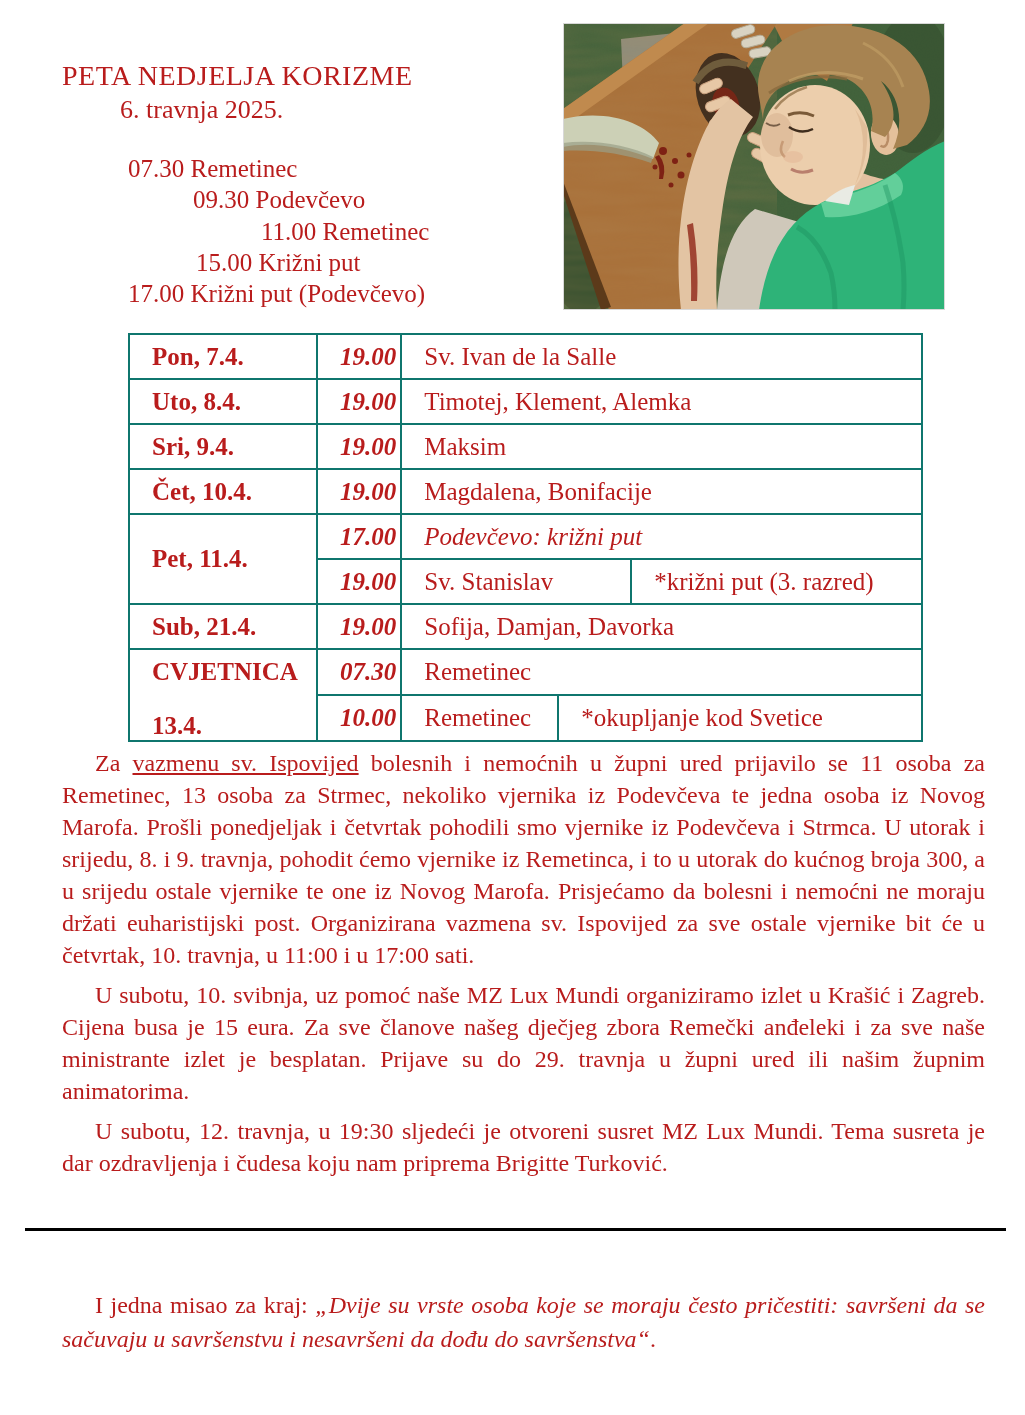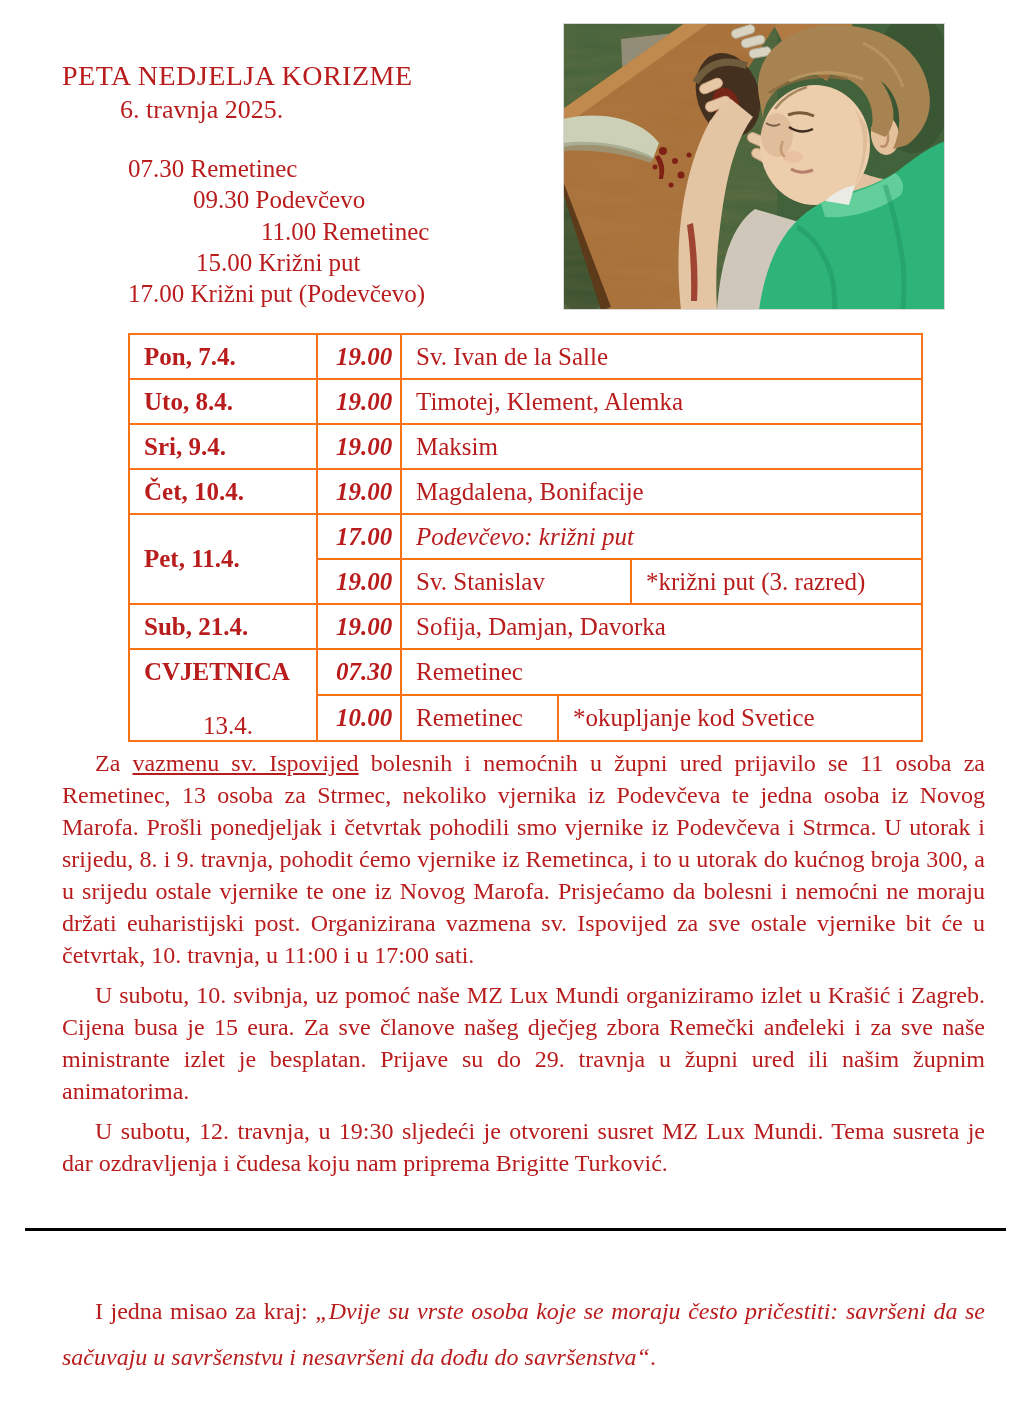--- a/index.html
+++ b/index.html
@@ -13,39 +13,39 @@
   .s0 { left:128px; top:155px; }
   .s1 { left:193px; top:186px; }
   .s2 { left:261px; top:218px; }
   .s3 { left:196px; top:249px;text-align:right; }
   .s4 { left:128px; top:280px; }
 
   .photo { position:absolute; left:563px; top:23px; width:382px; height:287px; }
 
   table.week { position:absolute; left:128px; top:333px; border-collapse:collapse; table-layout:fixed; }
   table.week td {
-    border:2px solid #f97316; font-size:25px; height:43px;
-    padding:0 4px 0 14px; vertical-align:middle; overflow:hidden; white-space:nowrap;
+    border:2px solid #0f766e; font-size:25px; height:43px;
+    padding:0 4px 0 22px; vertical-align:middle; overflow:hidden; white-space:nowrap;
   }
   td.day  { font-weight:bold; }
   td.time { font-weight:bold; text-align:center; padding:0;font-style:italic; }
   td.ital { font-style:italic; }
   td.cvj  { vertical-align:top; }
   td.cvj .l1 { margin-top:8px;  font-weight:bold; }
-  td.cvj .l2 { margin-top:26px; font-weight:normal;text-align:center; }
+  td.cvj .l2 { margin-top:26px; font-weight:bold; }
 
   .bodytext { position:absolute; left:62px; top:747px; width:923px;
               font-size:24px; line-height:32px; text-align:justify; }
   .bodytext p { margin:0 0 8px 0; text-indent:33px; }
   .u { text-decoration:underline; }
 
   .rule { position:absolute; left:25px; top:1228px; width:981px; height:3px; background:#000; }
 
   .closing { position:absolute; left:62px; top:1264px; width:923px;
-             font-size:24px; line-height:46px; text-align:justify; text-indent:33px; }
+             font-size:24px; line-height:34px; text-align:justify; text-indent:33px; }
   .closing em { font-style:italic; }
 </style>
 </head>
 <body>
 
 <div class="page">
 
   <div class="title">PETA NEDJELJA KORIZME</div>
   <div class="dateline">6. travnja 2025.</div>
 

